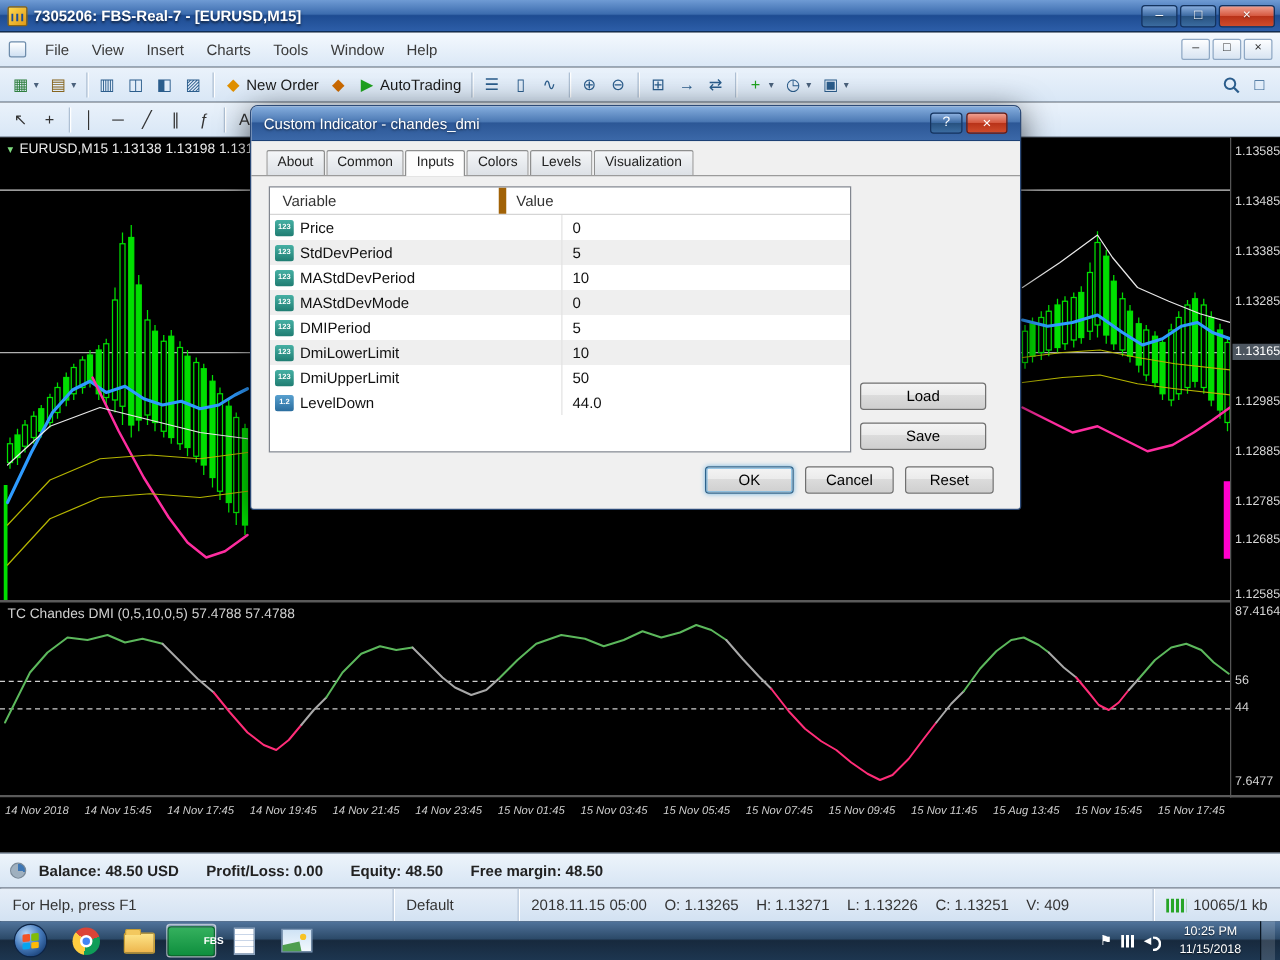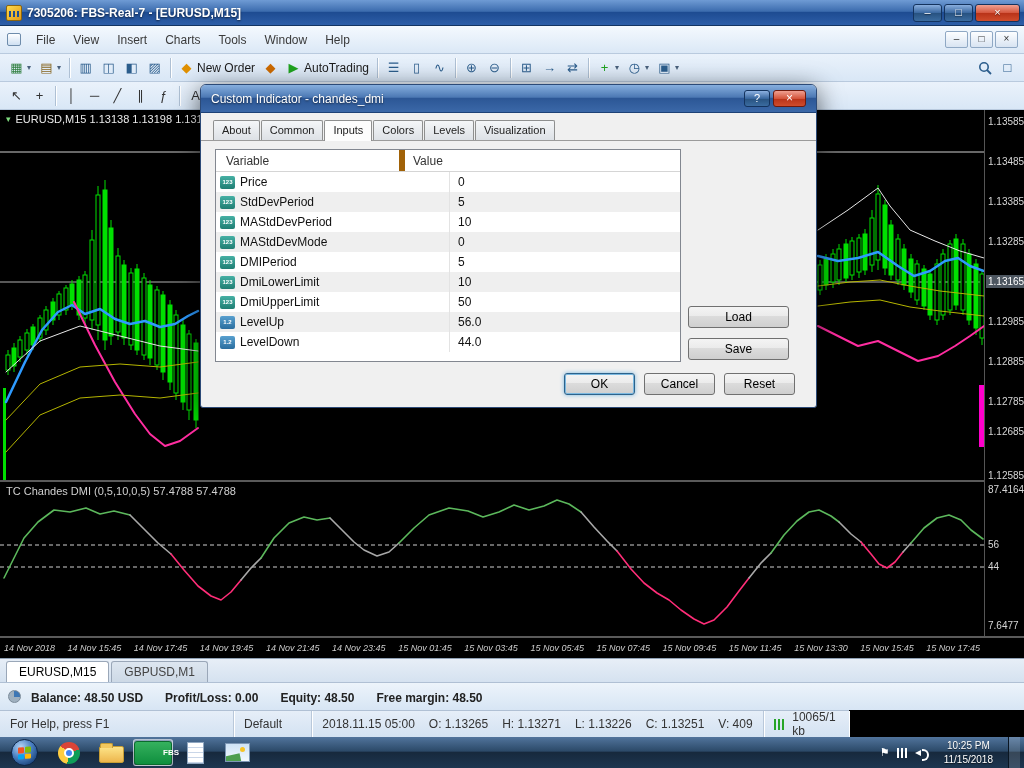--- a/index.html
+++ b/index.html
@@ -68,21 +68,21 @@
   .chart-tab.active{background:#fff;color:#000;}
 
   
   .terminal-row{position:absolute;top:682px;left:0;width:1024px;height:28px;background:linear-gradient(#edf4fb,#d7e5f4);
     border-top:1px solid #b0c0d4;display:flex;align-items:center;padding:0 8px;}
   .terminal-icon{width:13px;height:13px;border-radius:50%;margin-right:10px;
     background:conic-gradient(#3e77b5 0 100deg,#9fb0bf 100deg 360deg);border:1px solid #7a8a99;}
   .term-item{font-size:12px;font-weight:bold;color:#222;margin-right:22px;}
 
   
-  .statusbar{position:absolute;top:710px;left:0;width:849px;height:27px;background:linear-gradient(#e6eef8,#d3e2f2);
+  .statusbar{position:absolute;top:710px;left:0;width:1024px;height:27px;background:linear-gradient(#e6eef8,#d3e2f2);
     border-top:1px solid #b0c0d4;display:flex;align-items:stretch;font-size:12px;color:#333;}
   .sb-seg{display:flex;align-items:center;padding:0 10px;border-right:1px solid #b9c8da;box-shadow:1px 0 0 #fff;}
   .sb-help{width:315px;}
   .sb-profile{width:100px;}
   .sb-quote{flex:1;gap:14px;}
   .sb-quote span{white-space:nowrap;}
   .sb-traffic{border-right:none;gap:6px;}
   .traffic-icon{width:16px;height:11px;background:repeating-linear-gradient(90deg,#27a527 0 2px,transparent 2px 4px);}
 
   
@@ -490,30 +490,26 @@
         <div class="time-label">14 Nov 17:45</div>
         <div class="time-label">14 Nov 19:45</div>
         <div class="time-label">14 Nov 21:45</div>
         <div class="time-label">14 Nov 23:45</div>
         <div class="time-label">15 Nov 01:45</div>
         <div class="time-label">15 Nov 03:45</div>
         <div class="time-label">15 Nov 05:45</div>
         <div class="time-label">15 Nov 07:45</div>
         <div class="time-label">15 Nov 09:45</div>
         <div class="time-label">15 Nov 11:45</div>
-        <div class="time-label">15 Nov 13:30</div>
+        <div class="time-label">15 Aug 13:45</div>
         <div class="time-label">15 Nov 15:45</div>
         <div class="time-label">15 Nov 17:45</div>
       </div>
   </div>
 
-  <div class="chart-tabs" id="chart-tabs">
-      <div class="chart-tab active">EURUSD,M15</div>
-      <div class="chart-tab">GBPUSD,M1</div>
-    </div>
 
   <div class="terminal-row">
     <span class="terminal-icon"></span>
     <span id="terminal-items"><span class="term-item">Balance: 48.50 USD</span><span class="term-item">Profit/Loss: 0.00</span><span class="term-item">Equity: 48.50</span><span class="term-item">Free margin: 48.50</span></span>
   </div>
 
   <div class="statusbar">
     <div class="sb-seg sb-help">For Help, press F1</div>
     <div class="sb-seg sb-profile">Default</div>
     <div class="sb-seg sb-quote" id="status-quote">
@@ -624,25 +620,20 @@
           <div class="dlg-row alt">
             <span class="param-icon">123</span>
             <span class="param-name">DmiLowerLimit</span>
             <span class="param-value">10</span>
           </div>
           <div class="dlg-row">
             <span class="param-icon">123</span>
             <span class="param-name">DmiUpperLimit</span>
             <span class="param-value">50</span>
           </div>
-          <div class="dlg-row alt">
-            <span class="param-icon dbl">1.2</span>
-            <span class="param-name">LevelUp</span>
-            <span class="param-value">56.0</span>
-          </div>
           <div class="dlg-row">
             <span class="param-icon dbl">1.2</span>
             <span class="param-name">LevelDown</span>
             <span class="param-value">44.0</span>
           </div>
         </div>
     </div>
     <div class="dlg-btn load">Load</div>
     <div class="dlg-btn save">Save</div>
     <div class="dlg-btn ok">OK</div>

